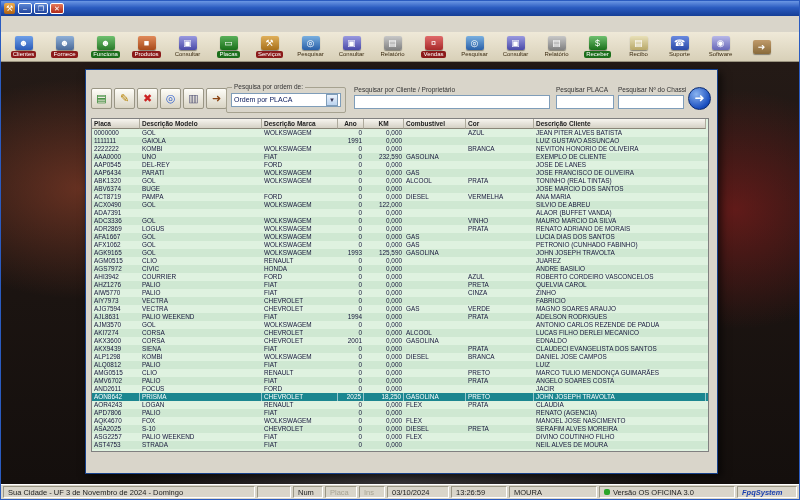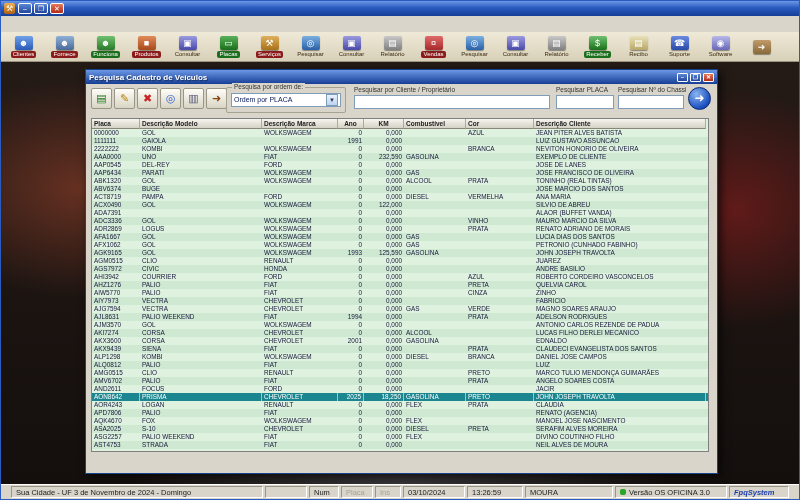--- a/index.html
+++ b/index.html
@@ -91,21 +91,21 @@
   .gcell { font-size:6.4px; line-height:8px; padding:0 2px; white-space:nowrap; overflow:hidden;
     flex:none; color:#15153a; }
   .gcell.r { text-align:right; }
   .grow.sel { background:#1b8690 !important; }
   .grow.sel .gcell { color:#fff; border-right:1px solid rgba(255,255,255,.55); }
 
   .dlg-footer { position:absolute; left:0; right:0; top:388px; text-align:center; font-size:7.5px; color:#222; }
 
   
   .statusbar { position:absolute; left:0; right:0; bottom:0; height:15px; background:#d9d5ca;
-    border-top:1px solid #fff; display:flex; align-items:stretch; gap:2px; padding:1px 10px; font-size:7.5px; }
+    border-top:1px solid #fff; display:flex; align-items:stretch; gap:2px; padding:1px 2px; font-size:7.5px; }
   .sp { border:1px solid; border-color:#9a9685 #fff #fff #9a9685; padding:0 4px; line-height:11px;
     white-space:nowrap; overflow:hidden; color:#222; }
   .sp.spacer { flex:1; }
   .sp.off { color:#a8a494; }
   .sp.brand { color:#1a3fae; font-weight:bold; font-style:italic; }
   .vdot { display:inline-block; width:6px; height:6px; background:#2aa52a; border-radius:2px; margin-right:3px; }
 </style>
 </head>
 <body>
 
@@ -195,28 +195,20 @@
         <div class="tlabel">Software</div>
       </div>
       <div class="titem">
         <div class="ticon" style="background: linear-gradient(rgb(192, 154, 106), rgb(136, 106, 58));">➜</div>
       </div>
     </div>
 
   <div class="desktop">
 
     <div class="dialog">
-      <div class="dlg-title">
-        <div class="tb-title">Pesquisa Cadastro de Veículos</div>
-        <div class="dbtnrow">
-          <div class="dwbtn">–</div>
-          <div class="dwbtn">❐</div>
-          <div class="dwbtn close">✕</div>
-        </div>
-      </div>
 
       <div class="dlg-tools">
           <div class="dbtn" style="color: rgb(26, 122, 26);">▤</div>
           <div class="dbtn" style="color: rgb(184, 134, 11);">✎</div>
           <div class="dbtn" style="color: rgb(204, 34, 34);">✖</div>
           <div class="dbtn" style="color: rgb(34, 85, 204);">◎</div>
           <div class="dbtn" style="color: rgb(85, 85, 119);">▥</div>
           <div class="dbtn" style="color: rgb(139, 69, 19);">➜</div>
         </div>
 
@@ -660,17 +652,17 @@
 
   <div class="statusbar">
     <div class="sp" style="width:252px;">Sua Cidade - UF  3 de Novembro de 2024 - Domingo</div>
     <div class="sp spacer"></div>
     <div class="sp" style="width:30px;">Num</div>
     <div class="sp off" style="width:32px;">Placa</div>
     <div class="sp off" style="width:26px;">Ins</div>
     <div class="sp" style="width:62px;">03/10/2024</div>
     <div class="sp" style="width:56px;">13:26:59</div>
     <div class="sp" style="width:88px;">MOURA</div>
-    <div class="sp" style="width:112px;"><span class="vdot"></span><span>Versão OS OFICINA 3.0</span></div>
+    <div class="sp" style="width:136px;"><span class="vdot"></span><span>Versão OS OFICINA 3.0</span></div>
     <div class="sp brand" style="width:60px;">FpqSystem</div>
   </div>
 
 </div>
 
 </body></html>

